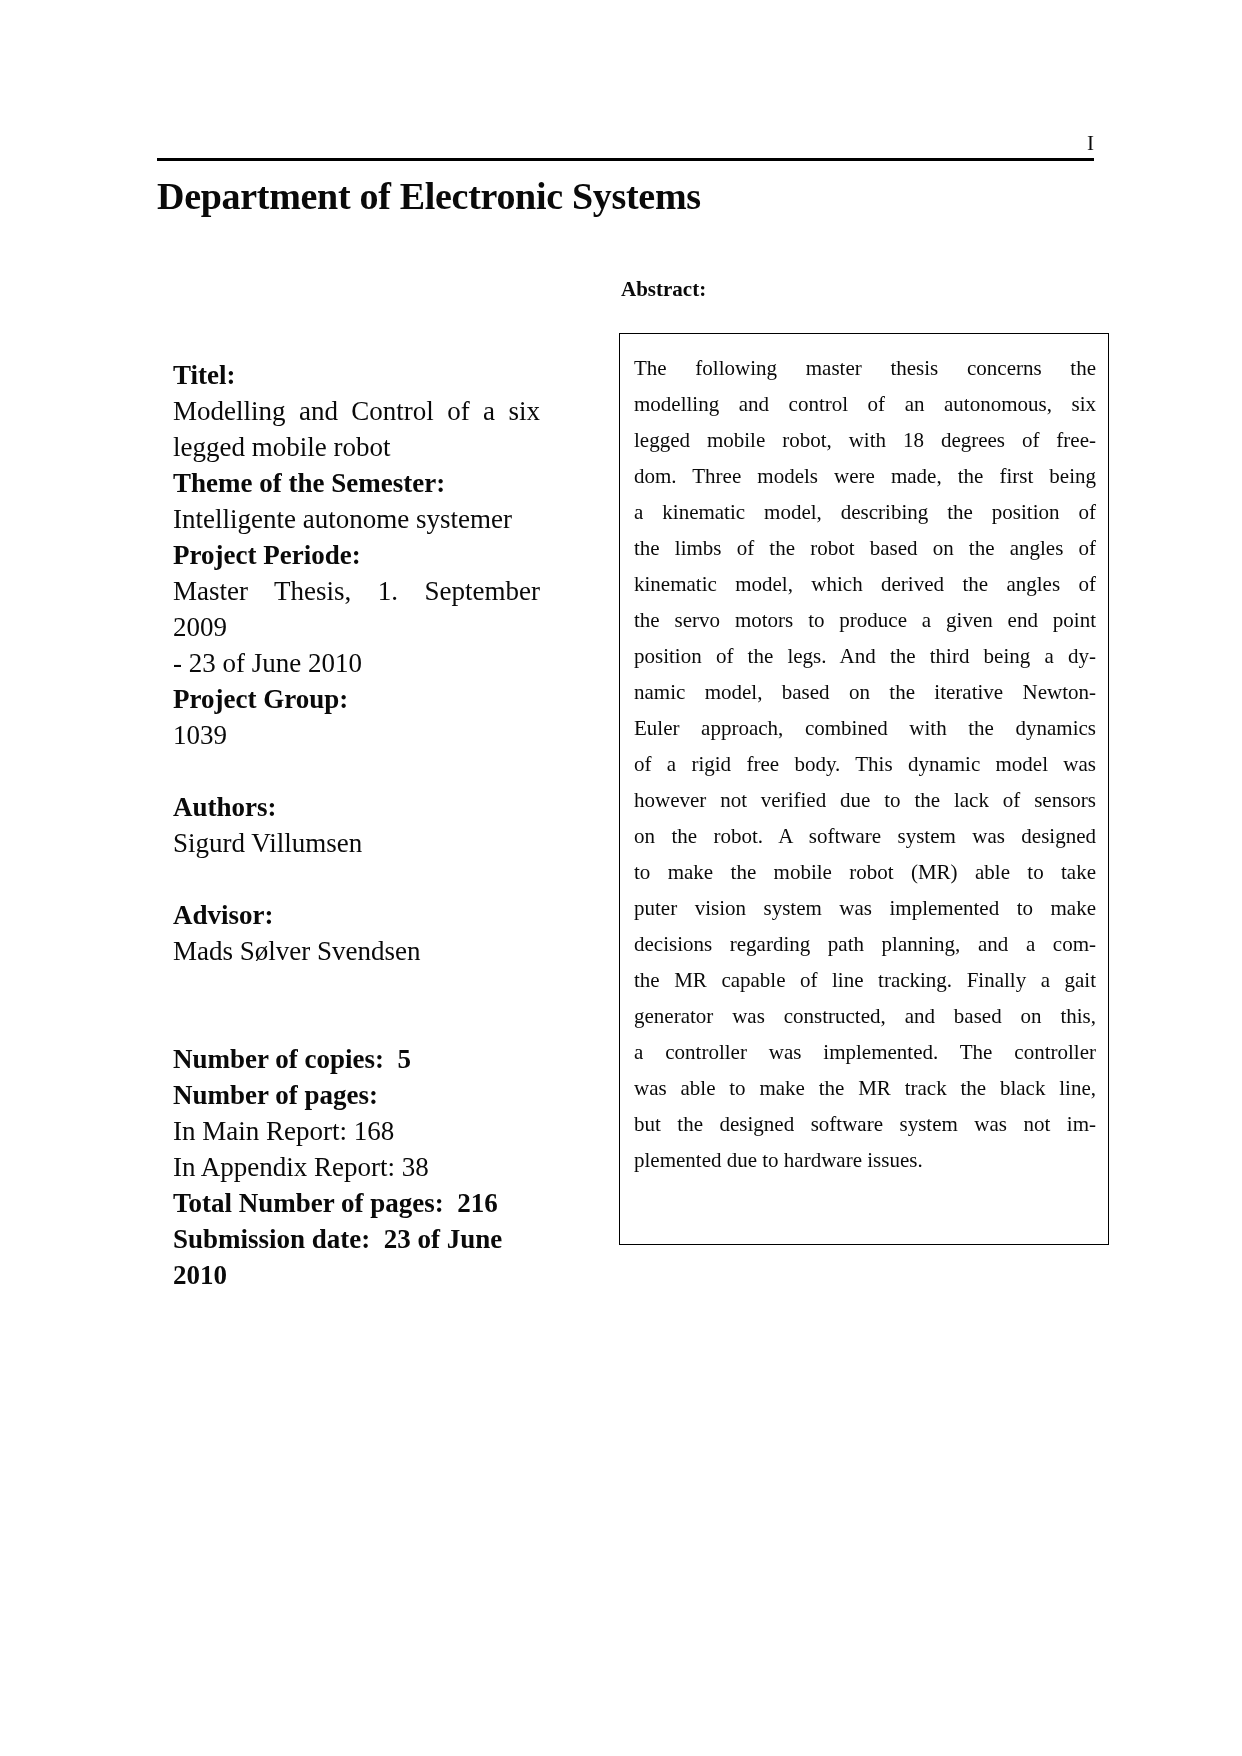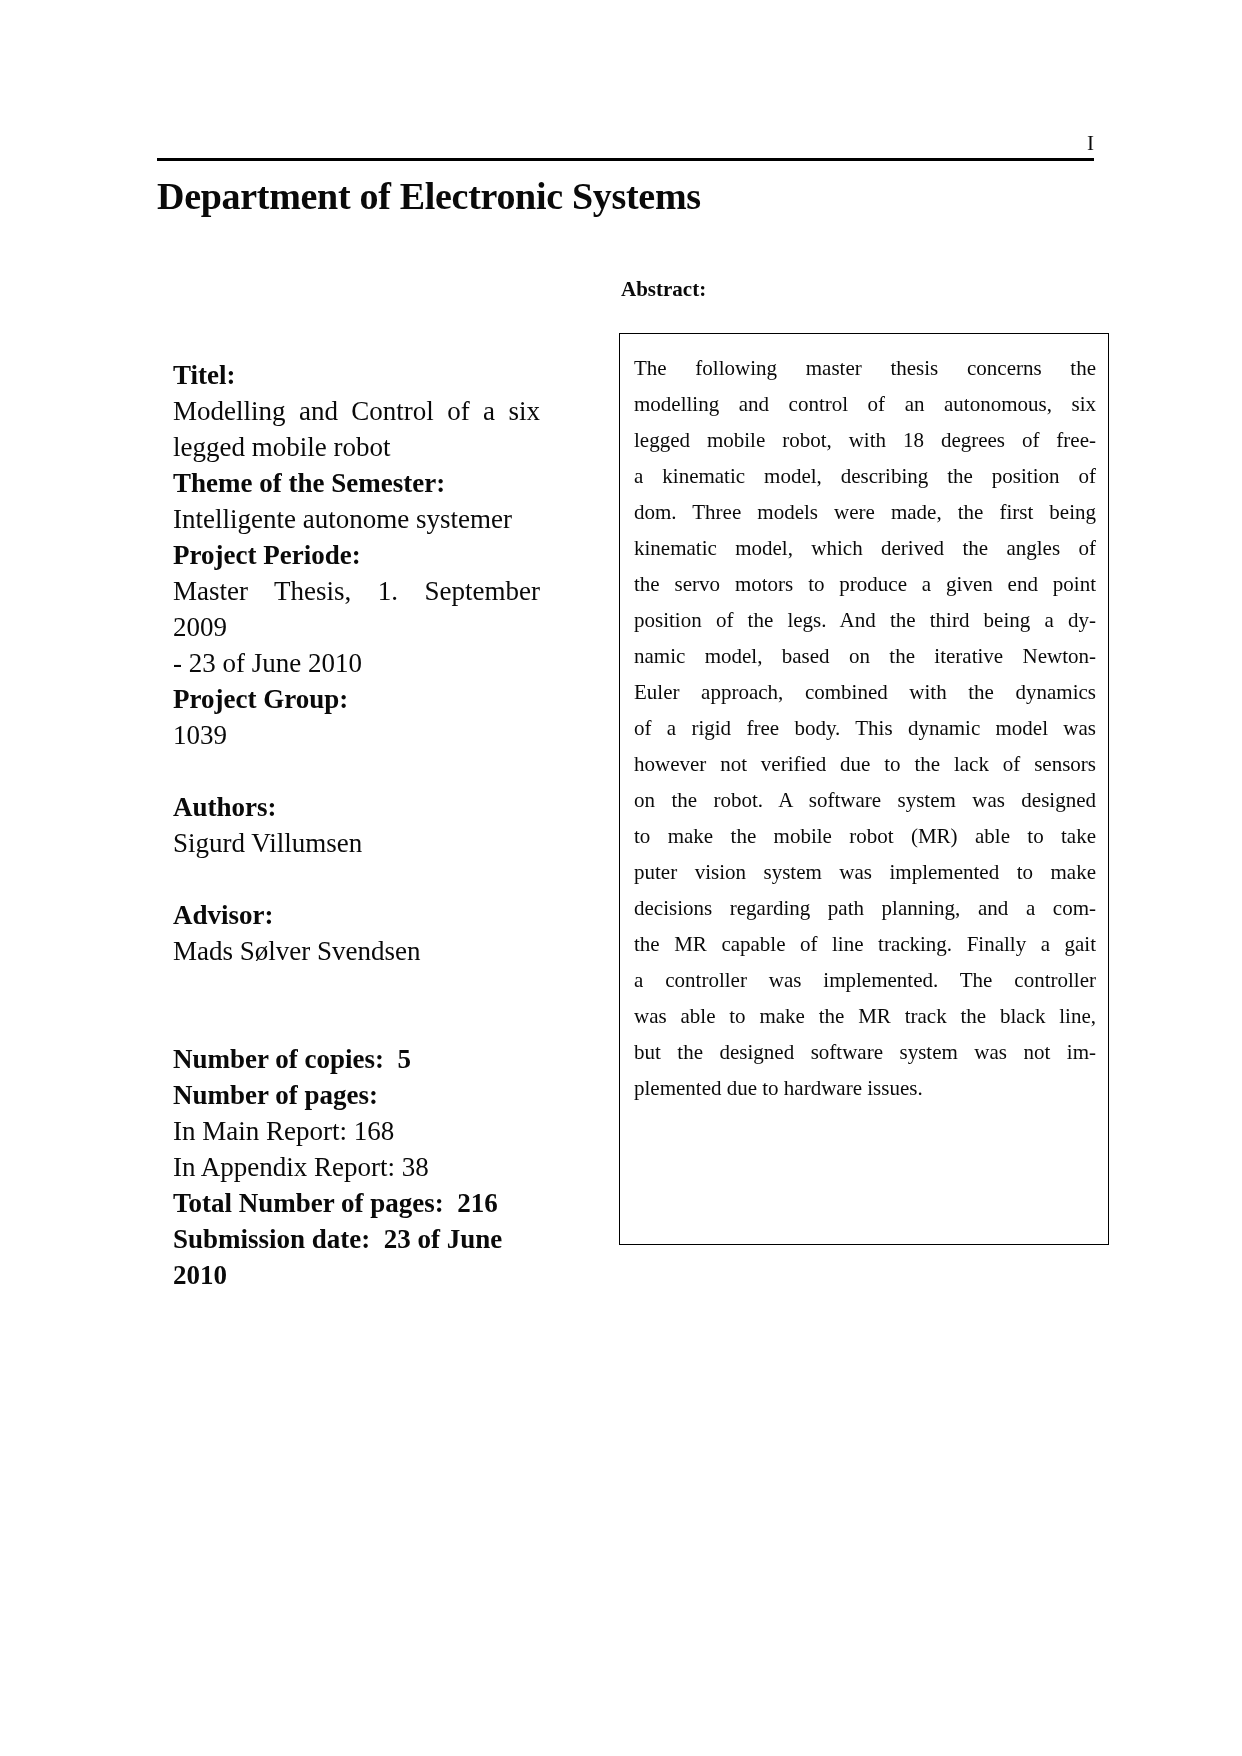--- a/index.html
+++ b/index.html
@@ -113,34 +113,36 @@
       <div class="line">In Appendix Report: 38</div>
       <div class="line bold">Total Number of pages:&nbsp; 216</div>
       <div class="line bold">Submission date:&nbsp; 23 of June 2010</div>
     </div>
 
   <div class="abstract-box">
     <div class="abstract-text">
         <div class="line stretch">The following master thesis concerns the</div>
         <div class="line stretch">modelling and control of an autonomous, six</div>
         <div class="line stretch">legged mobile robot, with 18 degrees of free-</div>
+        <div class="line stretch">dom. Three models were made, the first being</div>
         <div class="line stretch">a kinematic model, describing the position of</div>
-        <div class="line stretch">dom. Three models were made, the first being</div>
+        <div class="line stretch">the limbs of the robot based on the angles of</div>
         <div class="line stretch">kinematic model, which derived the angles of</div>
         <div class="line stretch">the servo motors to produce a given end point</div>
         <div class="line stretch">position of the legs. And the third being a dy-</div>
         <div class="line stretch">namic model, based on the iterative Newton-</div>
         <div class="line stretch">Euler approach, combined with the dynamics</div>
         <div class="line stretch">of a rigid free body. This dynamic model was</div>
         <div class="line stretch">however not verified due to the lack of sensors</div>
         <div class="line stretch">on the robot. A software system was designed</div>
         <div class="line stretch">to make the mobile robot (MR) able to take</div>
         <div class="line stretch">puter vision system was implemented to make</div>
         <div class="line stretch">decisions regarding path planning, and a com-</div>
         <div class="line stretch">the MR capable of line tracking. Finally a gait</div>
+        <div class="line stretch">generator was constructed, and based on this,</div>
         <div class="line stretch">a controller was implemented. The controller</div>
         <div class="line stretch">was able to make the MR track the black line,</div>
         <div class="line stretch">but the designed software system was not im-</div>
         <div class="line">plemented due to hardware issues.</div>
       </div>
   </div>
 
 </div>
 
 </body></html>

